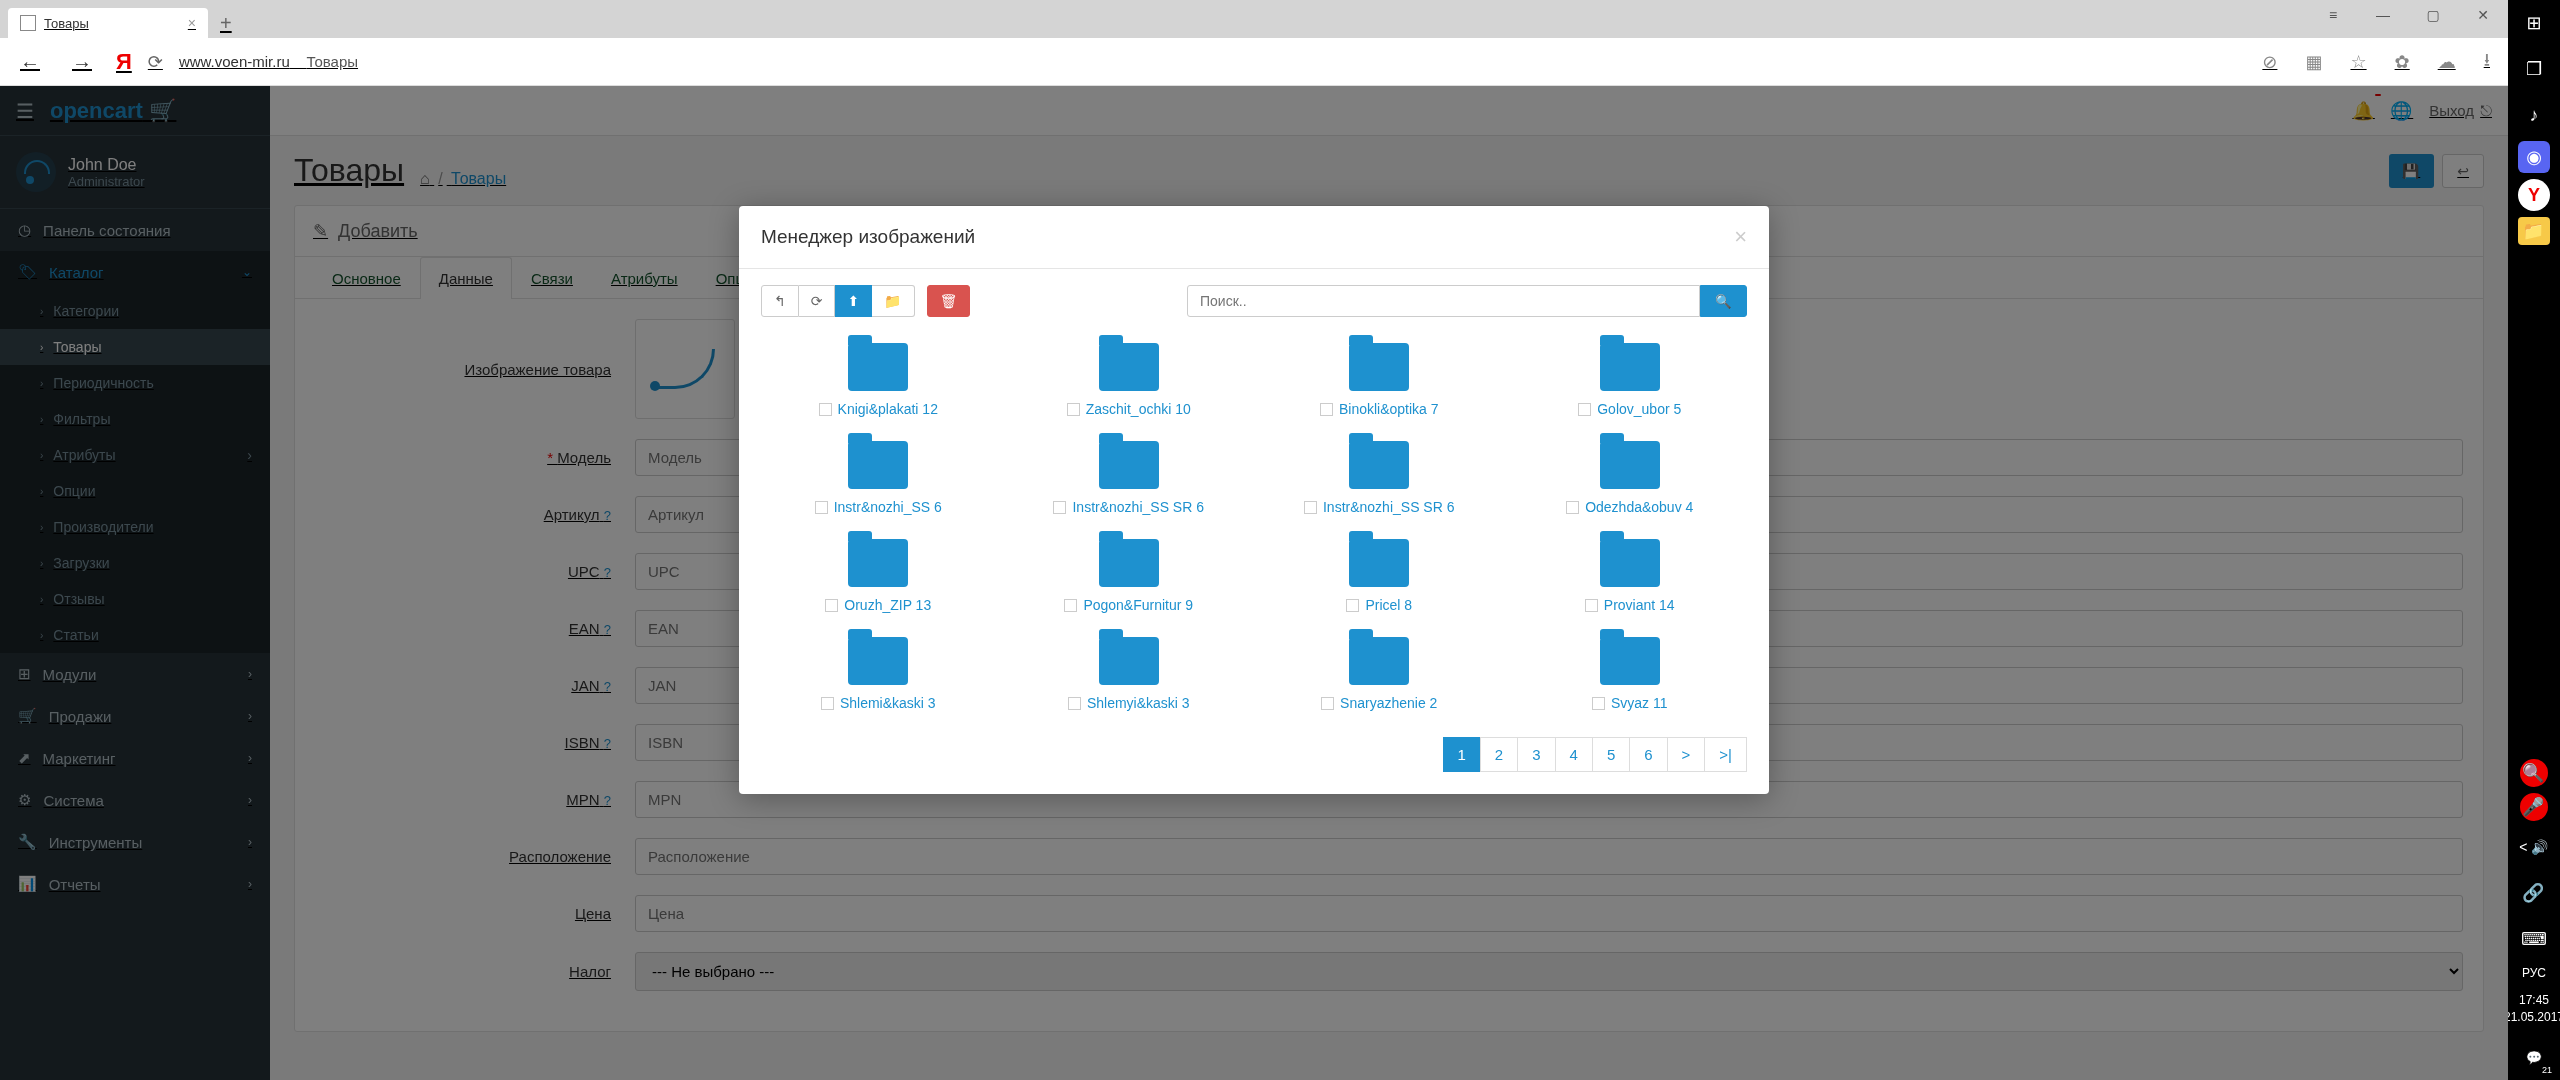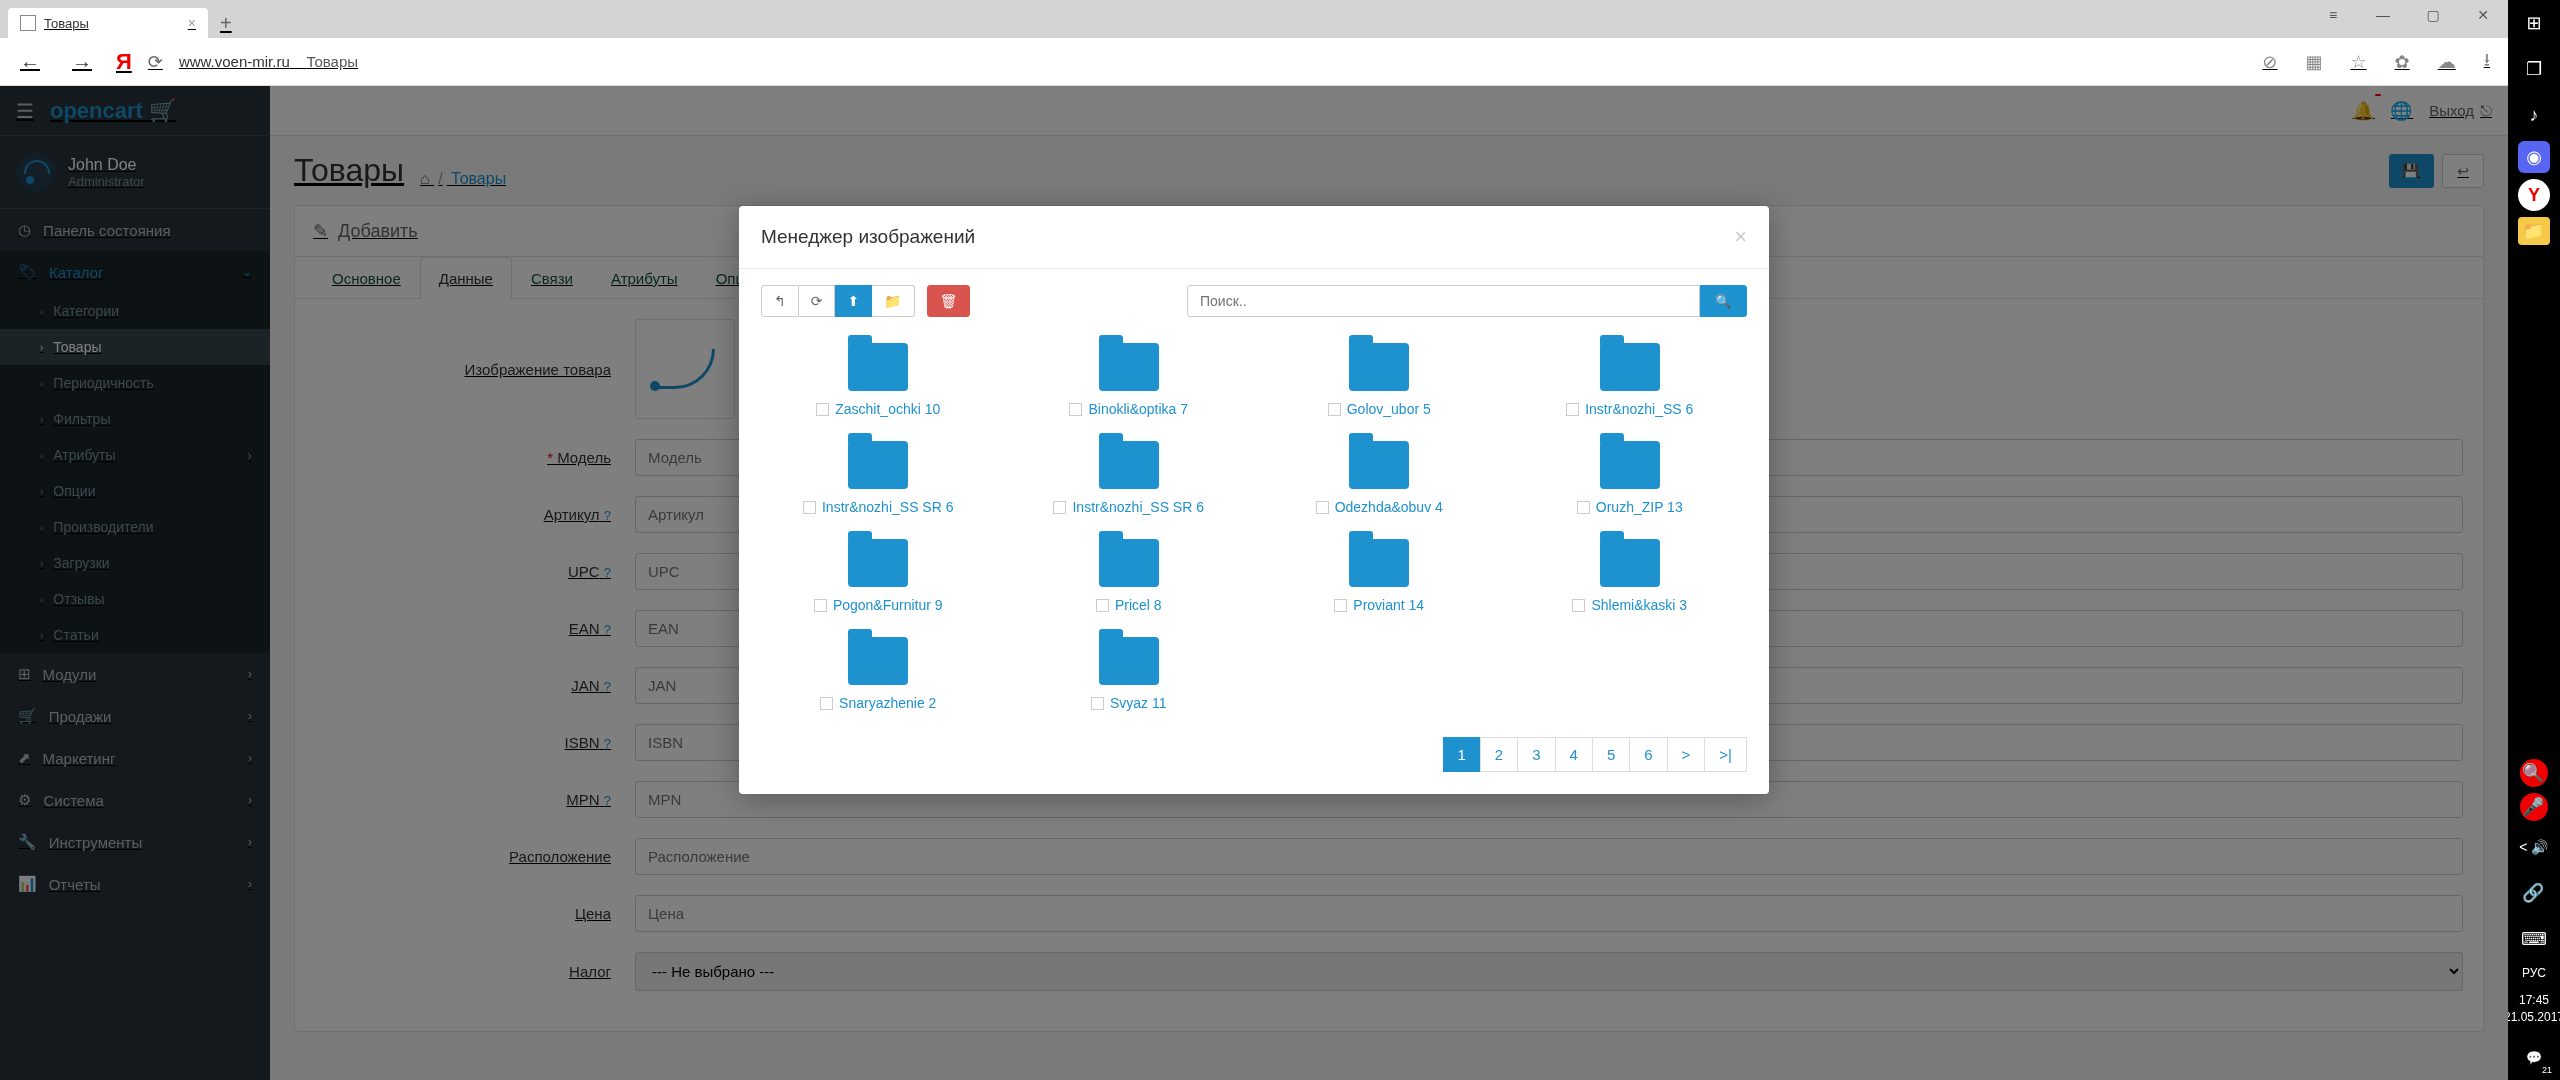--- a/index.html
+++ b/index.html
@@ -394,20 +394,27 @@
         <div class="search-wrap">
           <input class="search-input" placeholder="Поиск.." style="">
           <button class="search-btn"><span>🔍</span></button>
         </div>
       </div>
       <div class="folder-grid" id="folder-grid">
           <div class="folder-item">
             <div class="folder-icon"></div>
             <div class="folder-label">
               <span class="folder-check"></span>
+              <span>Knigi&amp;plakati 12</span>
+            </div>
+          </div>
+          <div class="folder-item">
+            <div class="folder-icon"></div>
+            <div class="folder-label">
+              <span class="folder-check"></span>
               <span>Zaschit_ochki 10</span>
             </div>
           </div>
           <div class="folder-item">
             <div class="folder-icon"></div>
             <div class="folder-label">
               <span class="folder-check"></span>
               <span>Binokli&amp;optika 7</span>
             </div>
           </div>
@@ -472,20 +479,27 @@
             <div class="folder-label">
               <span class="folder-check"></span>
               <span>Proviant 14</span>
             </div>
           </div>
           <div class="folder-item">
             <div class="folder-icon"></div>
             <div class="folder-label">
               <span class="folder-check"></span>
               <span>Shlemi&amp;kaski 3</span>
+            </div>
+          </div>
+          <div class="folder-item">
+            <div class="folder-icon"></div>
+            <div class="folder-label">
+              <span class="folder-check"></span>
+              <span>Shlemyi&amp;kaski 3</span>
             </div>
           </div>
           <div class="folder-item">
             <div class="folder-icon"></div>
             <div class="folder-label">
               <span class="folder-check"></span>
               <span>Snaryazhenie 2</span>
             </div>
           </div>
           <div class="folder-item">

